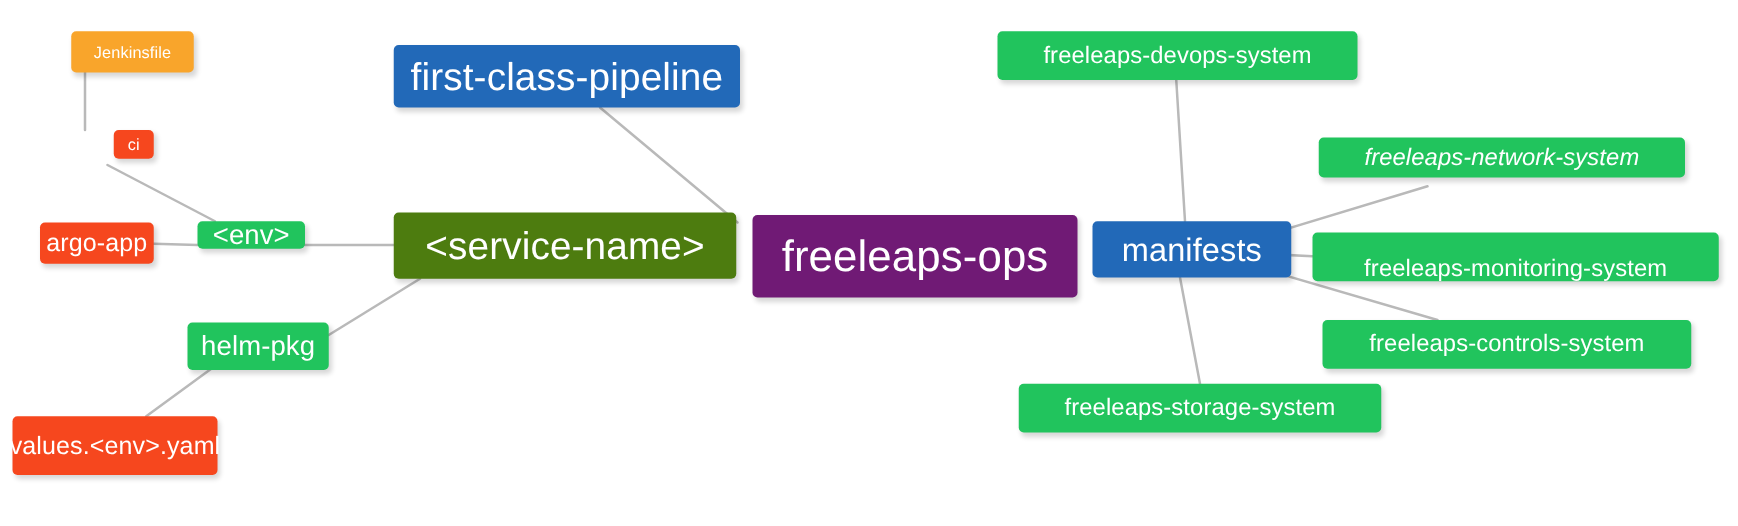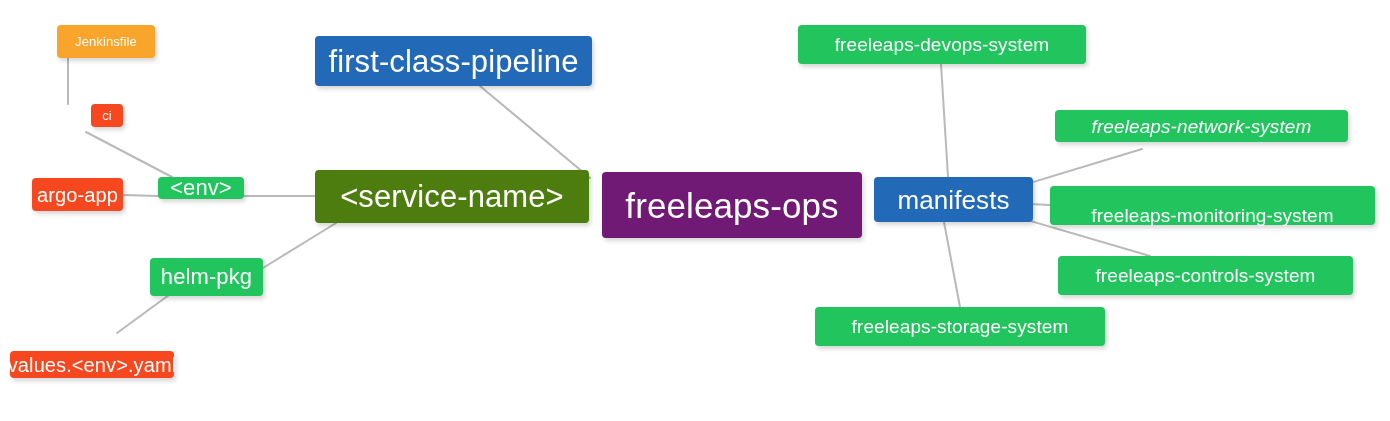--- a/index.html
+++ b/index.html
@@ -100,21 +100,21 @@
       </div>
       <div class="node tier-4" style="left: 1058px; top: 256px; width: 295px; height: 39px; background: rgb(33, 196, 93);">
         <span class="node-label">freeleaps-controls-system</span>
       </div>
       <div class="node tier-4" style="left: 815px; top: 307px; width: 290px; height: 39px; background: rgb(33, 196, 93); text-align: center;">
         <span class="node-label">freeleaps-storage-system</span>
       </div>
       <div class="node tier-5" style="left: 32px; top: 178px; width: 91px; height: 33px; background: rgb(246, 71, 30);">
         <span class="node-label">argo-app</span>
       </div>
-      <div class="node tier-5" style="left: 10px; top: 351px; width: 164px; height: 27px; background: rgb(246, 71, 30);">
+      <div class="node tier-5" style="left: 10px; top: 333px; width: 164px; height: 47px; background: rgb(246, 71, 30);">
         <span class="node-label">values.&lt;env&gt;.yaml</span>
       </div>
       <div class="node tier-6" style="left: 20px; top: 25px; width: 98px; height: 33px; background: rgb(249, 165, 43);">
         <span class="node-label">Jenkinsfile</span>
       </div>
       <div class="node tier-6" style="left: 54px; top: 104px; width: 32px; height: 23px; background: rgb(246, 71, 30);">
         <span class="node-label">ci</span>
       </div>
     </div>
 

